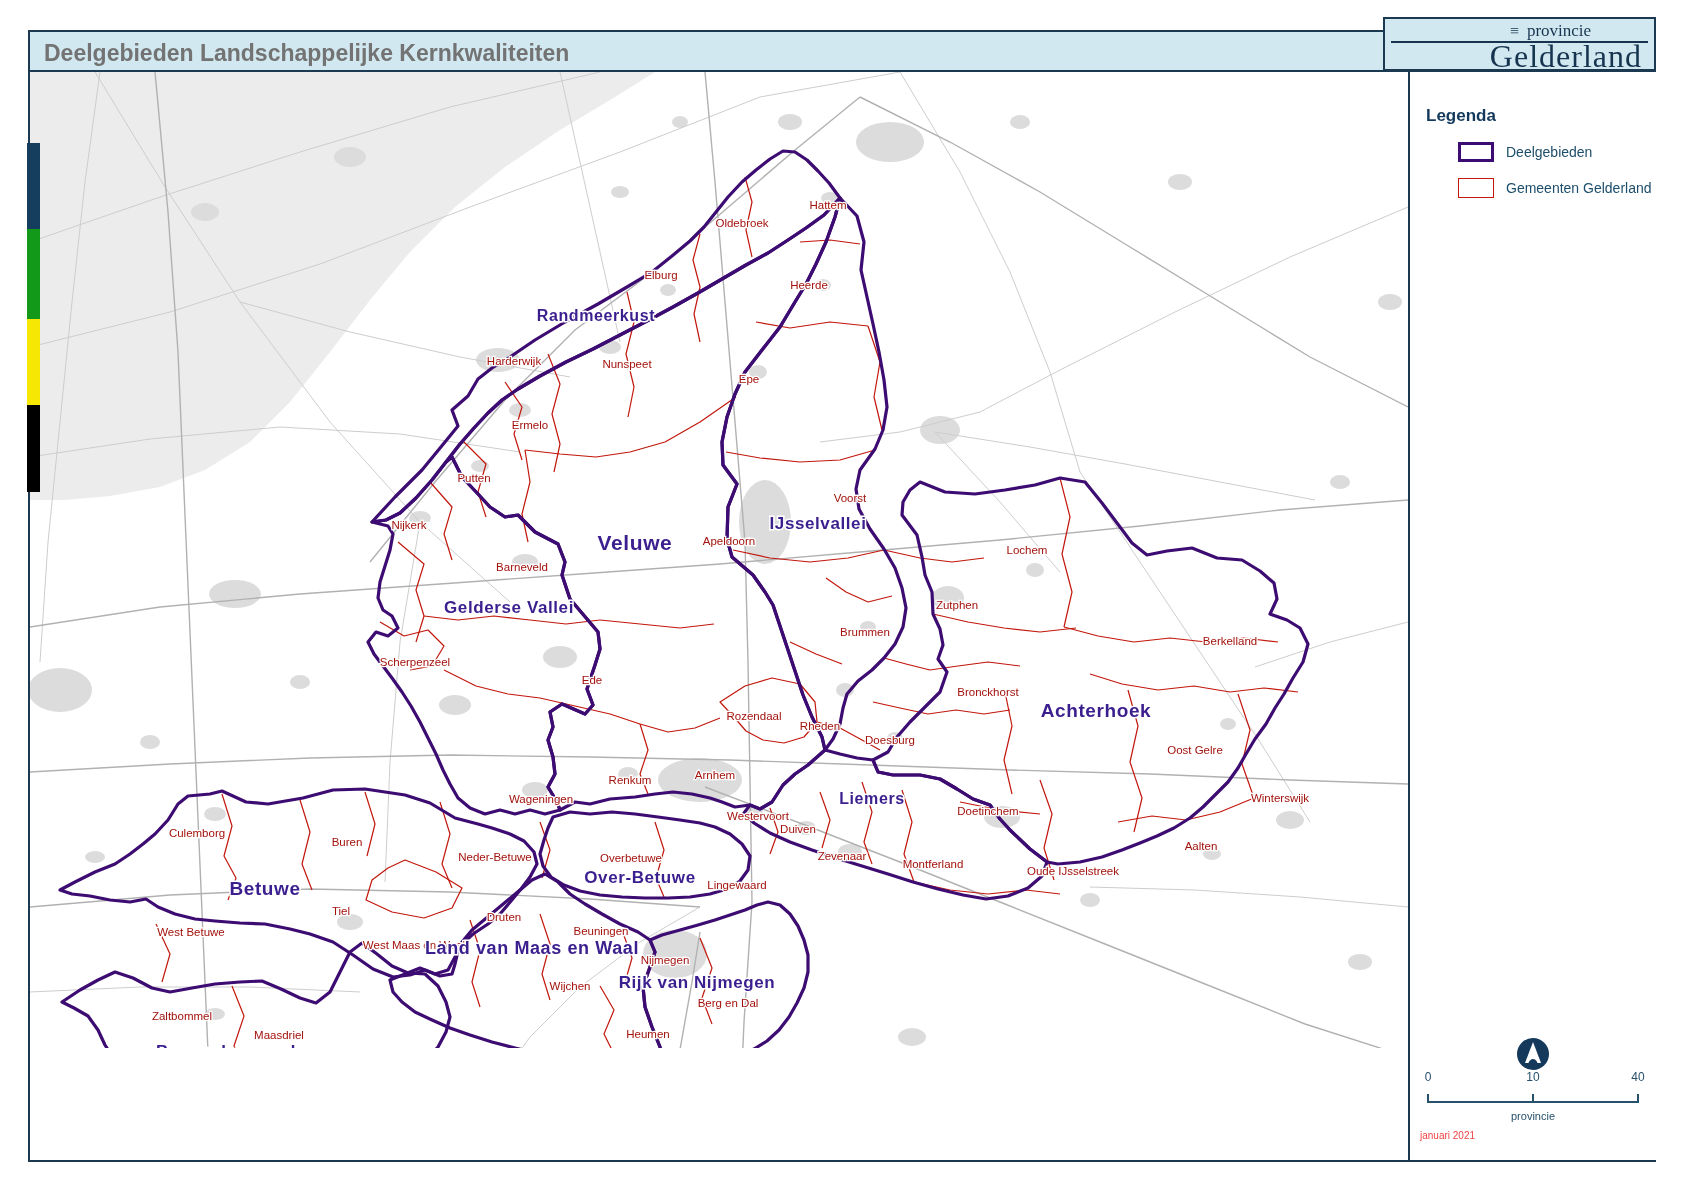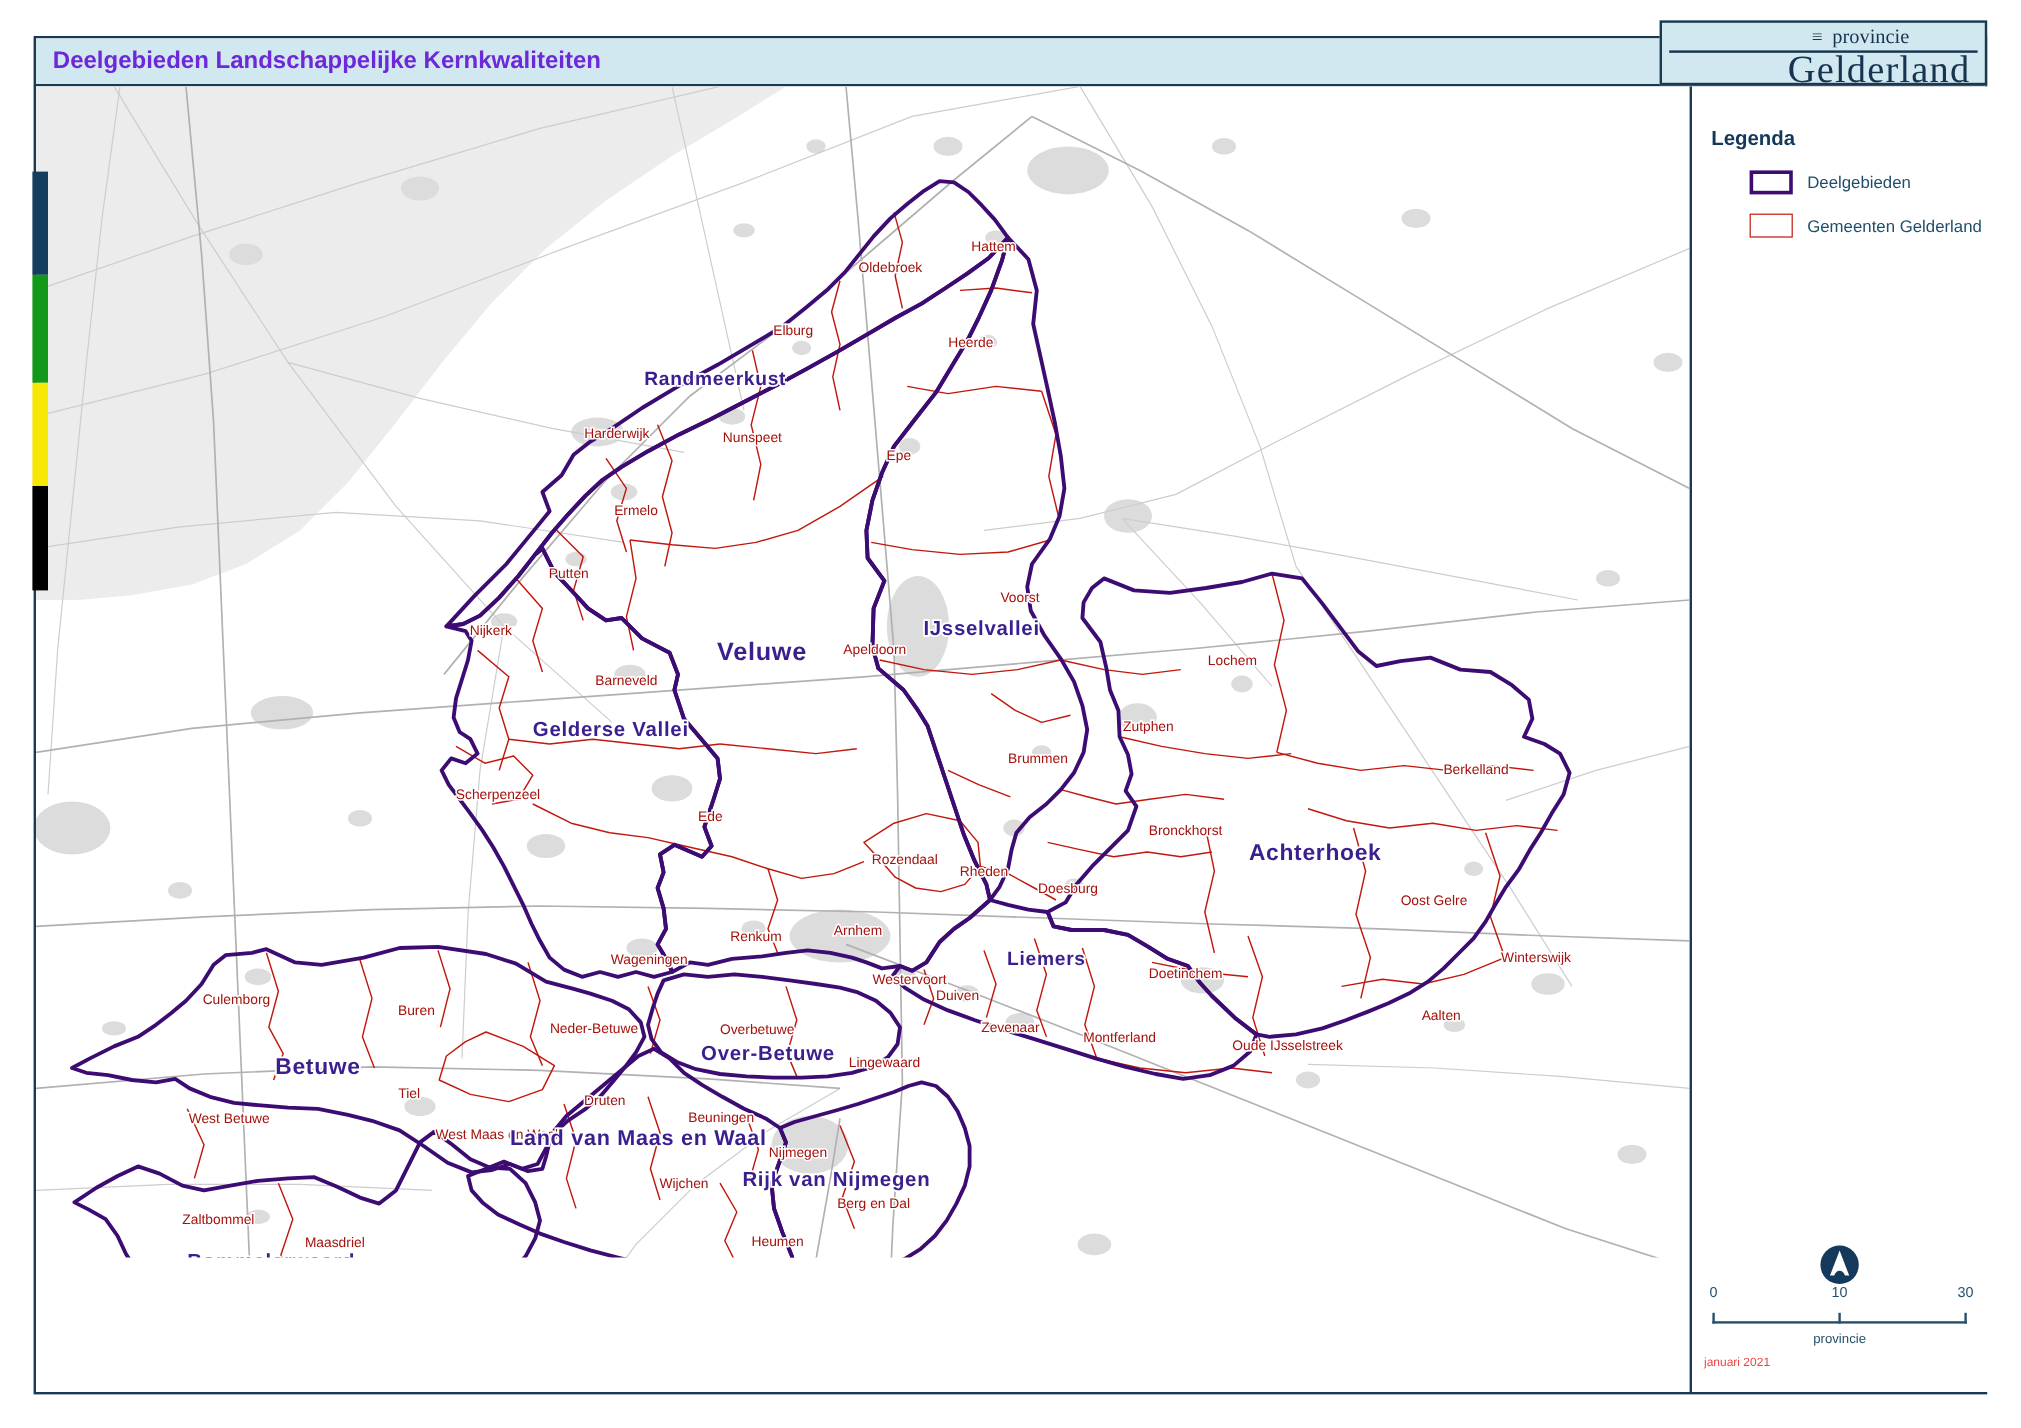--- a/index.html
+++ b/index.html
@@ -2,21 +2,21 @@
 <html><head>
 <meta charset="utf-8">
 <style>
   html,body{margin:0;padding:0;background:#ffffff;}
   .page{position:relative;width:1684px;height:1190px;background:#ffffff;overflow:hidden;
         font-family:"Liberation Sans",sans-serif;}
   .frame{position:absolute;left:28px;top:30px;width:1628px;height:1132px;
          border:2px solid #1b3a52;box-sizing:border-box;background:#ffffff;}
   .titlebar{position:absolute;left:0;top:0;width:100%;height:40px;background:#d2e8f0;
             border-bottom:2px solid #1b3a52;box-sizing:border-box;}
-  .titlebar .title{position:absolute;left:14px;top:8px;font-size:20px;font-weight:bold;color:#6d28d9;}
+  .titlebar .title{position:absolute;left:14px;top:8px;font-size:23px;font-weight:bold;color:#737373;}
   .logo{position:absolute;left:1383px;top:17px;width:273px;height:54px;background:#d2e8f0;
         border:2px solid #1b3a52;box-sizing:border-box;z-index:6;color:#16344f;
         font-family:"Liberation Serif",serif;padding:1px 6px;}
   .logo .row1{border-bottom:2px solid #16344f;padding-left:62px;font-size:17px;line-height:21px;text-align:center;}
   .logo .row1 .bars{display:inline-block;margin-right:8px;font-size:16px;}
   .logo .row2{font-size:32px;line-height:27px;text-align:right;padding-right:6px;letter-spacing:1px;}
   .maparea{position:absolute;left:0;top:40px;width:1378px;height:976px;overflow:hidden;background:#ffffff;}
   .panel{position:absolute;left:1378px;top:40px;width:282px;height:1088px;background:#ffffff;
          border-left:2px solid #1b3a52;box-sizing:border-box;}
   .legend{padding:34px 0 0 16px;}
@@ -317,21 +317,21 @@
         <div class="item">
           <span class="swatch sw-thin" style="border-color: rgb(194, 23, 12);"></span>
           <span class="lab">Gemeenten Gelderland</span>
         </div>
       </div>
 
       <div class="north"></div>
 
       <span class="snum s0">0</span>
       <span class="snum s10">10</span>
-      <span class="snum s20">30</span>
+      <span class="snum s20">40</span>
       <div class="scalebar">
           <div class="mid"></div>
         </div>
       <div class="kmlab">provincie</div>
       <div class="datelab">januari 2021</div>
     </div>
   </div>
 
   <div class="logo">
     <div class="row1"><span class="bars">≡</span><span>provincie</span></div>

